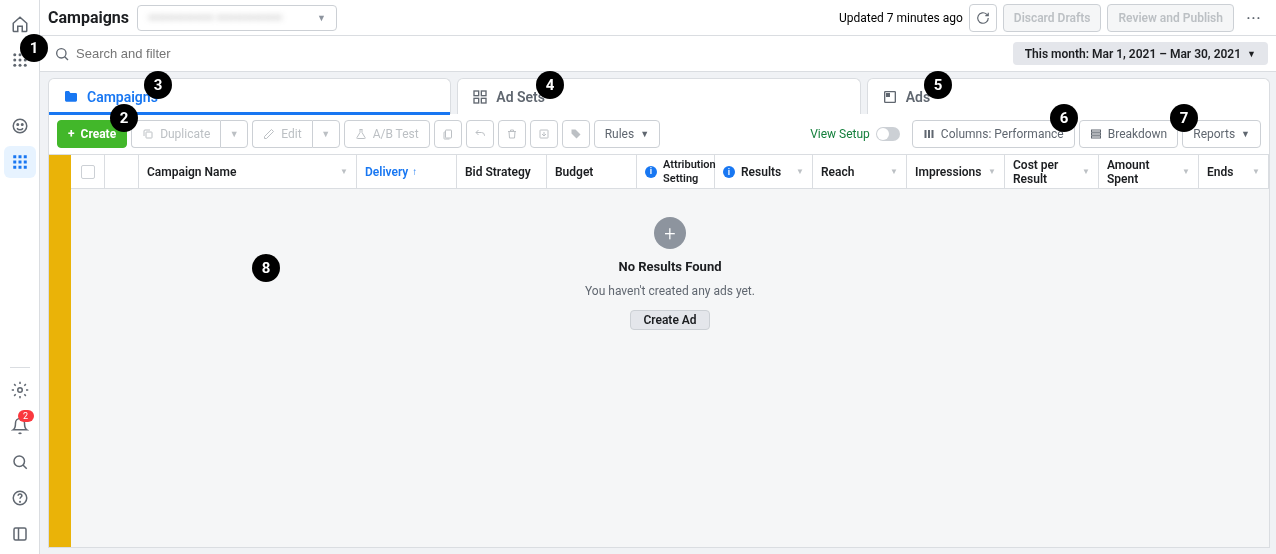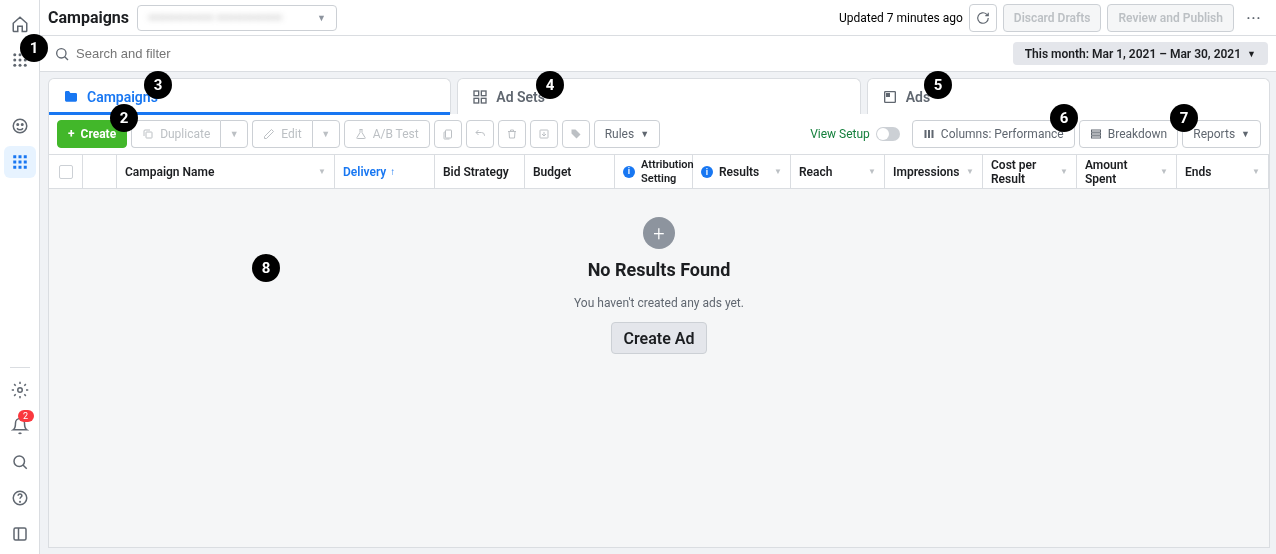--- a/index.html
+++ b/index.html
@@ -44,21 +44,21 @@
     .tb-btn.icon-only { padding: 0; width: 28px; justify-content: center; }
     .tb-btn.disabled { color: #bcc0c4; cursor: not-allowed; }
     .tb-group { display: flex; }
     .tb-group .tb-btn:first-child { border-radius: 4px 0 0 4px; border-right: none; }
     .tb-group .tb-btn:last-child { border-radius: 0 4px 4px 0; }
     .tb-spacer { flex: 1; }
     .toggle { width: 24px; height: 14px; background: #ccd0d5; border-radius: 7px; position: relative; }
     .toggle::after { content: ""; position: absolute; left: 1px; top: 1px; width: 12px; height: 12px; background: #fff; border-radius: 50%; }
     .tb-text { font-size: 12px; color: #15803d; display: flex; align-items: center; gap: 6px; padding: 0 8px; cursor: pointer; }
     
-    .table-wrap { flex: 1; background: #6d28d9; border: 1px solid #dadde1; border-top: none; overflow: hidden; display: flex; flex-direction: column; }
+    .table-wrap { flex: 1; background: #eab308; border: 1px solid #dadde1; border-top: none; overflow: hidden; display: flex; flex-direction: column; padding-left: 22px; }
     .thead { display: flex; height: 34px; border-bottom: 1px solid #dadde1; background: #fff; font-size: 12px; font-weight: 600; color: #1c1e21; }
     .th { border-right: 1px solid #dadde1; display: flex; align-items: center; padding: 0 8px; gap: 4px; position: relative; }
     .th .sort-drop { margin-left: auto; color: #bcc0c4; font-size: 8px; }
     .th.sorted { color: #1877f2; }
     .th-check { width: 34px; justify-content: center; }
     .th-toggle { width: 34px; }
     .th-name { width: 218px; }
     .th-delivery { width: 100px; }
     .th-bid { width: 90px; }
     .th-budget { width: 90px; }
@@ -66,23 +66,23 @@
     .th-results { width: 98px; }
     .th-reach { width: 94px; }
     .th-impr { width: 98px; }
     .th-cost { width: 94px; }
     .th-spent { width: 100px; }
     .th-ends { flex: 1; gap: 18px; }
     .info-dot { width: 12px; height: 12px; border-radius: 50%; background: #1877f2; color: #fff; font-size: 9px; display: inline-flex; align-items: center; justify-content: center; margin-right: 2px; flex-shrink: 0; }
     
     .empty-state { flex: 1; display: flex; flex-direction: column; align-items: center; justify-content: flex-start; padding-top: 28px; background: #f5f6f7; }
     .empty-plus { width: 32px; height: 32px; border-radius: 50%; background: #8d949e; color: #fff; display: flex; align-items: center; justify-content: center; font-size: 20px; font-weight: 300; margin-bottom: 10px; }
-    .empty-title { font-size: 18px; font-weight: 700; margin-bottom: 16px; }
+    .empty-title { font-size: 13px; font-weight: 700; margin-bottom: 10px; }
     .empty-sub { font-size: 12px; color: #606770; margin-bottom: 12px; }
-    .empty-btn { height: 32px; padding: 0 12px; border: 1px solid #ccd0d5; border-radius: 4px; background: #e4e6eb; font-size: 16px; font-weight: 600; display: flex; align-items: center; cursor: pointer; }
+    .empty-btn { height: 20px; padding: 0 12px; border: 1px solid #ccd0d5; border-radius: 4px; background: #e4e6eb; font-size: 12px; font-weight: 600; display: flex; align-items: center; cursor: pointer; }
     
     .checkbox { width: 14px; height: 14px; border: 1px solid #ccd0d5; border-radius: 2px; }
     .chevron { font-size: 9px; }
     
     .callout { position: absolute; width: 28px; height: 28px; border-radius: 50%; background: #000; color: #fff; font-size: 15px; font-weight: 700; display: flex; align-items: center; justify-content: center; z-index: 100; pointer-events: none; }
   </style>
 </head>
 <body>
 
 <div class="left-rail">

